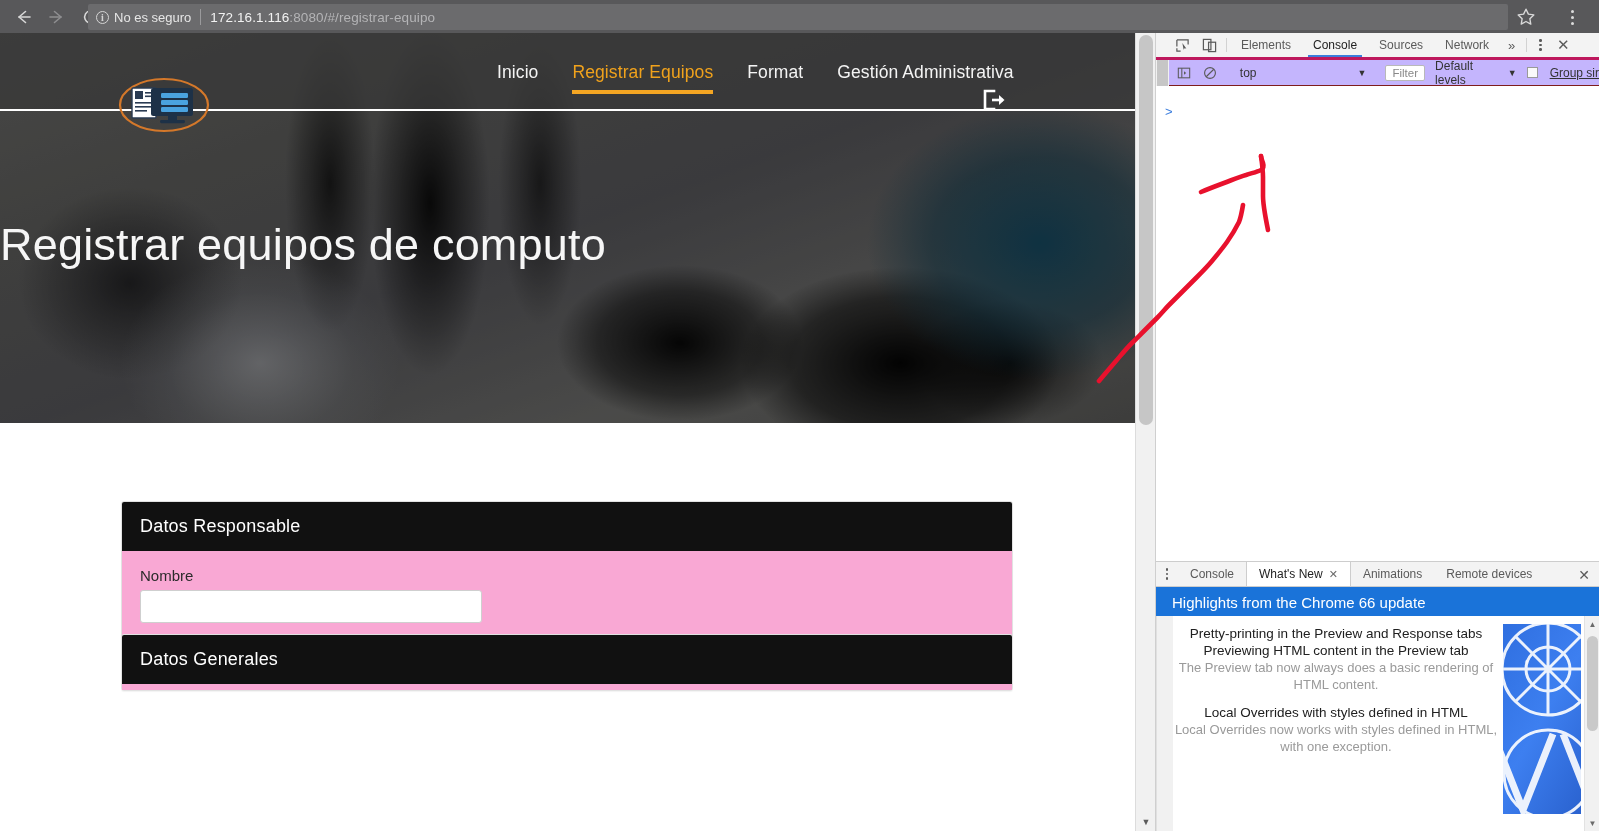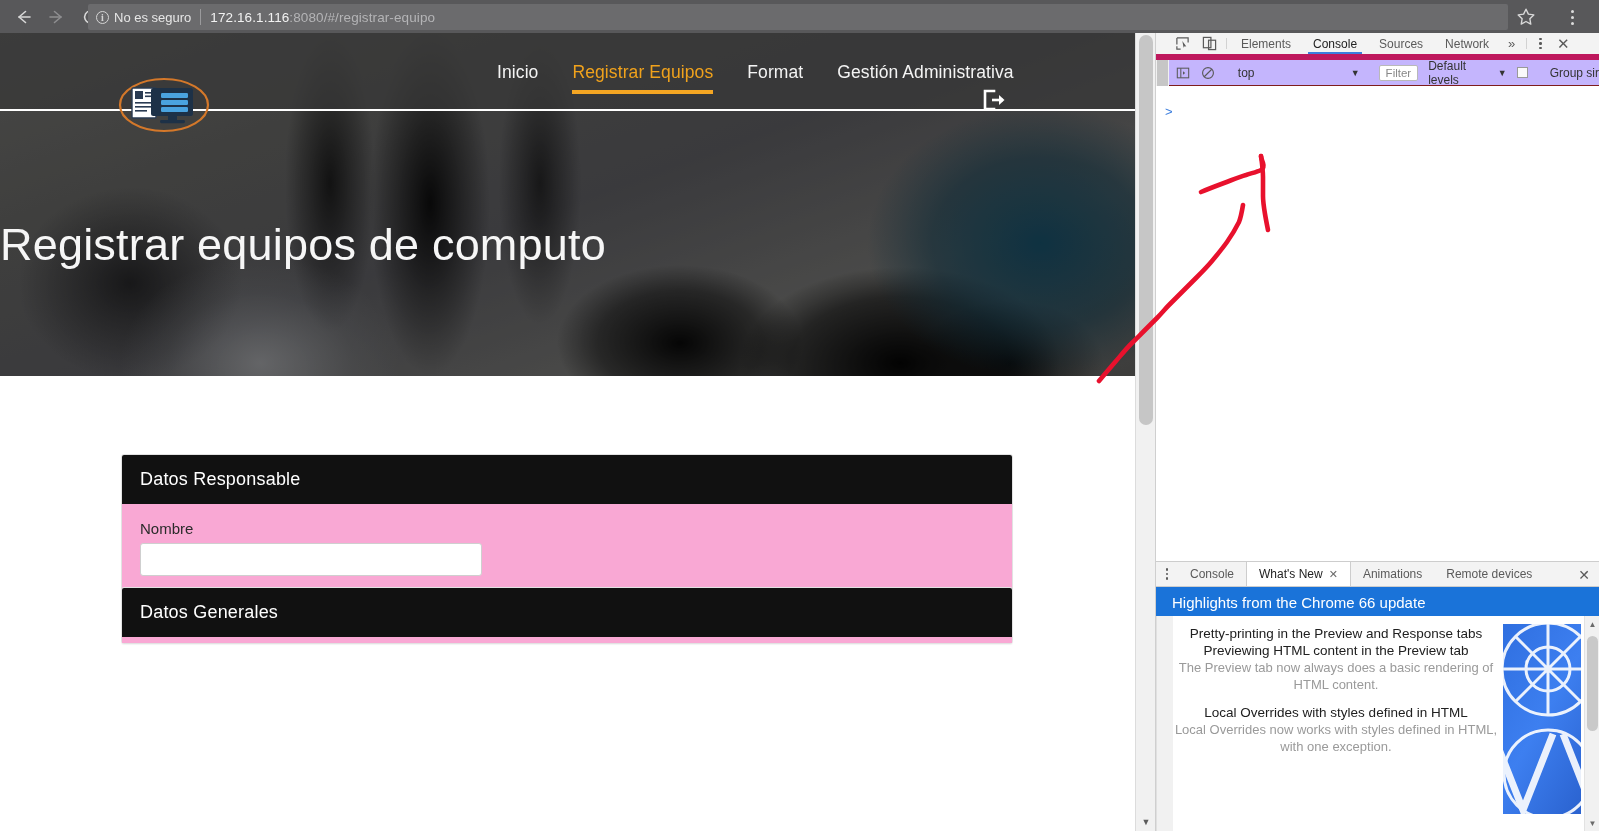--- a/index.html
+++ b/index.html
@@ -43,21 +43,21 @@
   #menu-btn i { display: block; width: 3px; height: 3px; border-radius: 50%; background: #dcdcdc; }
 
   
   #page-viewport {
     position: absolute; left: 0; top: 33px; width: 1155px; height: 798px;
     background: #fff; overflow: hidden;
   }
 
   
   #hero {
-    position: relative; width: 1135px; height: 343px;
+    position: relative; width: 1135px; height: 390px;
     background:
       radial-gradient(ellipse 240px 190px at 1040px 210px, rgba(18,72,96,.95) 0%, rgba(16,60,80,.55) 45%, rgba(0,0,0,0) 72%),
       radial-gradient(ellipse 200px 120px at 900px 330px, rgba(0,0,0,.96) 0%, rgba(0,0,0,.5) 55%, rgba(0,0,0,0) 80%),
       radial-gradient(ellipse 150px 95px at 680px 310px, rgba(0,0,0,.92) 0%, rgba(0,0,0,.45) 55%, rgba(0,0,0,0) 82%),
       radial-gradient(ellipse 120px 80px at 1010px 330px, rgba(0,0,0,.75) 0%, rgba(0,0,0,0) 78%),
       radial-gradient(ellipse 170px 130px at 260px 330px, rgba(215,218,222,.45) 0%, rgba(150,154,158,.18) 55%, rgba(0,0,0,0) 82%),
       radial-gradient(ellipse 80px 230px at 430px 170px, rgba(0,0,0,.85) 0%, rgba(0,0,0,0) 75%),
       radial-gradient(ellipse 60px 200px at 330px 150px, rgba(0,0,0,.7) 0%, rgba(0,0,0,0) 75%),
       radial-gradient(ellipse 55px 190px at 540px 150px, rgba(0,0,0,.6) 0%, rgba(0,0,0,0) 75%),
       radial-gradient(ellipse 140px 120px at 130px 250px, rgba(30,30,32,.9) 0%, rgba(0,0,0,0) 80%),
@@ -123,21 +123,21 @@
 
   
   #devtools {
     position: absolute; left: 1155px; top: 33px; width: 444px; height: 798px;
     background: #fff; border-left: 1px solid #cfcfcf;
     display: flex; flex-direction: column;
     font-family: "Liberation Sans", sans-serif;
   }
   #dt-tabbar {
     height: 27px; display: flex; align-items: stretch; background: #f3f3f3;
-    border-bottom: 6px solid #be185d; position: relative;
+    border-bottom: 3px solid #be185d; position: relative;
   }
   .dt-icon-btn { width: 27px; display: flex; align-items: center; justify-content: center; color: #5a5a5a; }
   .dt-sep { width: 1px; background: #d2d2d2; margin: 5px 3px; }
   .dt-tab {
     padding: 0 11px; display: flex; align-items: center; font-size: 12px; color: #5a5a5a;
     position: relative; white-space: nowrap;
   }
   .dt-tab.active { color: #222; }
   .dt-tab.active::after { content: ""; position: absolute; left: 6px; right: 6px; bottom: 0; height: 2px; background: #3b7ddd; }
   .dt-more { padding: 0 8px; display: flex; align-items: center; color: #5a5a5a; font-size: 13px; }
@@ -151,21 +151,21 @@
   }
   #ctx-select {
     display: flex; align-items: center; font-size: 12px; color: #333; width: 150px;
     justify-content: space-between; padding: 0 8px 0 10px;
   }
   #filter-box {
     border: 1px solid #b9b9b9; background: #fff; font-size: 11.5px; color: #888;
     padding: 1px 6px; border-radius: 2px; margin-left: 4px;
   }
   #levels { font-size: 12px; color: #333; margin-left: 10px; display: flex; align-items: center; gap: 4px; }
-  #groupsim { font-size: 12px; color: #333; margin-left: 10px; display: flex; align-items: center; gap: 22px; white-space: nowrap; }
+  #groupsim { font-size: 12px; color: #333; margin-left: 10px; display: flex; align-items: center; gap: 12px; white-space: nowrap; text-decoration: underline; }
   #groupsim .cb { width: 11px; height: 11px; border: 1px solid #9a9a9a; background: #fafafa; display: inline-block; }
 
   #dt-console-out { flex: 1; background: #fff; position: relative; overflow: hidden; }
   #prompt-caret { position: absolute; left: 9px; top: 18px; color: #3b7ddd; font-size: 13px; }
 
   
   #annotation { position: absolute; left: 0; top: 0; width: 1599px; height: 831px; pointer-events: none; }
 
   
   #dt-drawer { height: 270px; display: flex; flex-direction: column; border-top: 1px solid #cdcdcd; }

